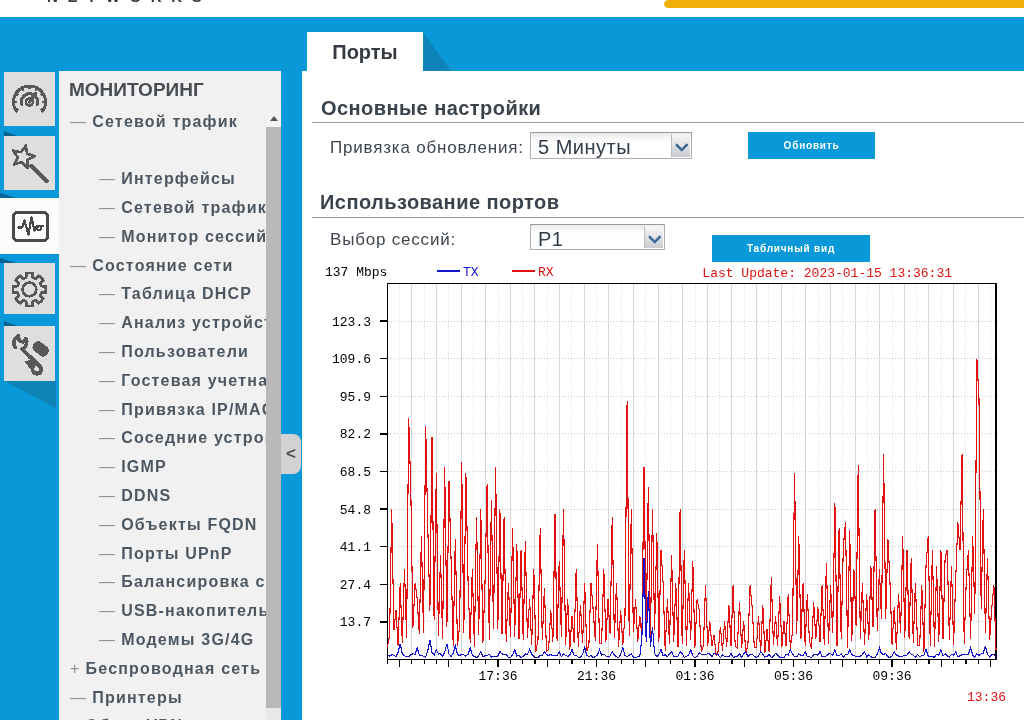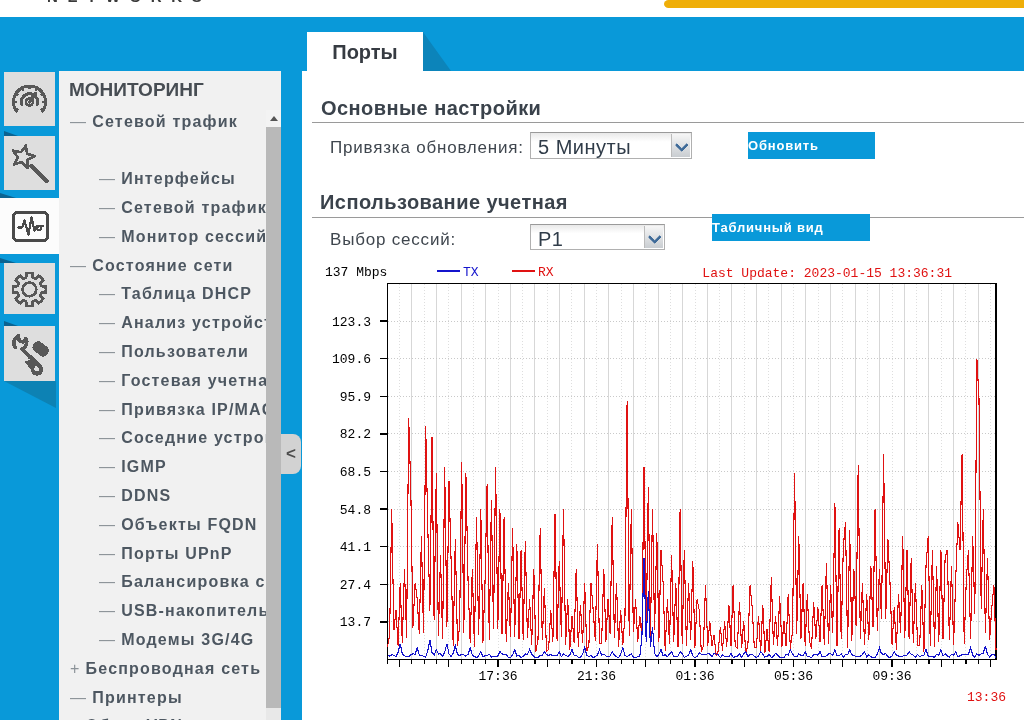--- a/index.html
+++ b/index.html
@@ -43,21 +43,21 @@
 
 .h1{font-size:20px;font-weight:bold;color:#3a424b;letter-spacing:0.45px;white-space:nowrap}
 .rule{height:0;border-top:1.5px solid #9a9a9a}
 .lab{font-size:17px;color:#3f464e;letter-spacing:0.8px;white-space:nowrap}
 .selbox{background:linear-gradient(#e9e9e9,#fff 35%);border:1px solid #b0b0b0;border-top-color:#9a9a9a}
 .selbox .txt{position:absolute;left:7px;top:2.5px;font-size:20px;color:#303c49;letter-spacing:0.5px}
 .selbtn{position:absolute;right:1px;top:1px;bottom:1px;width:19px;
   background:linear-gradient(#f6f6f6,#c9cdd1);border-left:1px solid #bbb}
 .selbtn:after{content:"";position:absolute;left:4.5px;top:6px;width:6.5px;height:6.5px;
   border-right:3px solid #3f6b99;border-bottom:3px solid #3f6b99;transform:rotate(45deg);border-radius:1.5px}
-.btn{background:#0999d9;color:#fff;font-size:13px;font-weight:bold;letter-spacing:0.8px}
+.btn{background:#0999d9;color:#fff;font-size:10px;font-weight:bold;text-align:center;letter-spacing:0.8px}
 svg{shape-rendering:crispEdges}
 svg text{shape-rendering:auto}
 </style>
 </head>
 <body>
 <div class="abs" id="band"></div>
 <div class="abs" id="topbar">
     <div class="abs" id="logo">NETWORKS</div>
   </div>
 <div class="abs" id="toast"></div>
@@ -141,28 +141,28 @@
 <div class="abs" id="ctab">&lt;</div>
 
 <div class="abs h1" style="left:321px;top:97px">Основные настройки</div>
 <div class="abs rule" style="left:312px;top:122px;width:712px"></div>
 <div class="abs lab" style="left:330px;top:138px">Привязка обновления:</div>
 <div class="abs selbox" style="left:530px;top:132px;width:162px;height:27px">
     <span class="txt">5 Минуты</span>
     <span class="selbtn"></span>
   </div>
 <div class="abs btn" style="left:748px;top:132px;width:127px;height:27px;line-height:27px">Обновить</div>
-<div class="abs h1" style="left:320px;top:191px">Использование учетная</div>
+<div class="abs h1" style="left:320px;top:191px">Использование портов</div>
 <div class="abs rule" style="left:312px;top:217px;width:712px"></div>
 <div class="abs lab" style="left:330px;top:230px">Выбор сессий:</div>
 <div class="abs selbox" style="left:530px;top:224px;width:135px;height:26px">
     <span class="txt">P1</span>
     <span class="selbtn"></span>
   </div>
-<div class="abs btn" style="left:712px;top:214px;width:158px;height:27px;line-height:27px">Табличный вид</div>
+<div class="abs btn" style="left:712px;top:235px;width:158px;height:27px;line-height:27px">Табличный вид</div>
 
 <svg width="1024" height="720" viewBox="0 0 1024 720" style="position:absolute;left:0;top:0">
 <line x1="399.5" y1="283.5" x2="399.5" y2="659.5" stroke="#dedede" stroke-width="1" stroke-dasharray="1,2"></line>
 <line x1="411.8" y1="283.5" x2="411.8" y2="659.5" stroke="#d7d7d7" stroke-width="1"></line>
 <line x1="424.1" y1="283.5" x2="424.1" y2="659.5" stroke="#dedede" stroke-width="1" stroke-dasharray="1,2"></line>
 <line x1="436.4" y1="283.5" x2="436.4" y2="659.5" stroke="#d7d7d7" stroke-width="1"></line>
 <line x1="448.8" y1="283.5" x2="448.8" y2="659.5" stroke="#dedede" stroke-width="1" stroke-dasharray="1,2"></line>
 <line x1="461.1" y1="283.5" x2="461.1" y2="659.5" stroke="#d7d7d7" stroke-width="1"></line>
 <line x1="473.4" y1="283.5" x2="473.4" y2="659.5" stroke="#dedede" stroke-width="1" stroke-dasharray="1,2"></line>
 <line x1="485.7" y1="283.5" x2="485.7" y2="659.5" stroke="#d7d7d7" stroke-width="1"></line>

